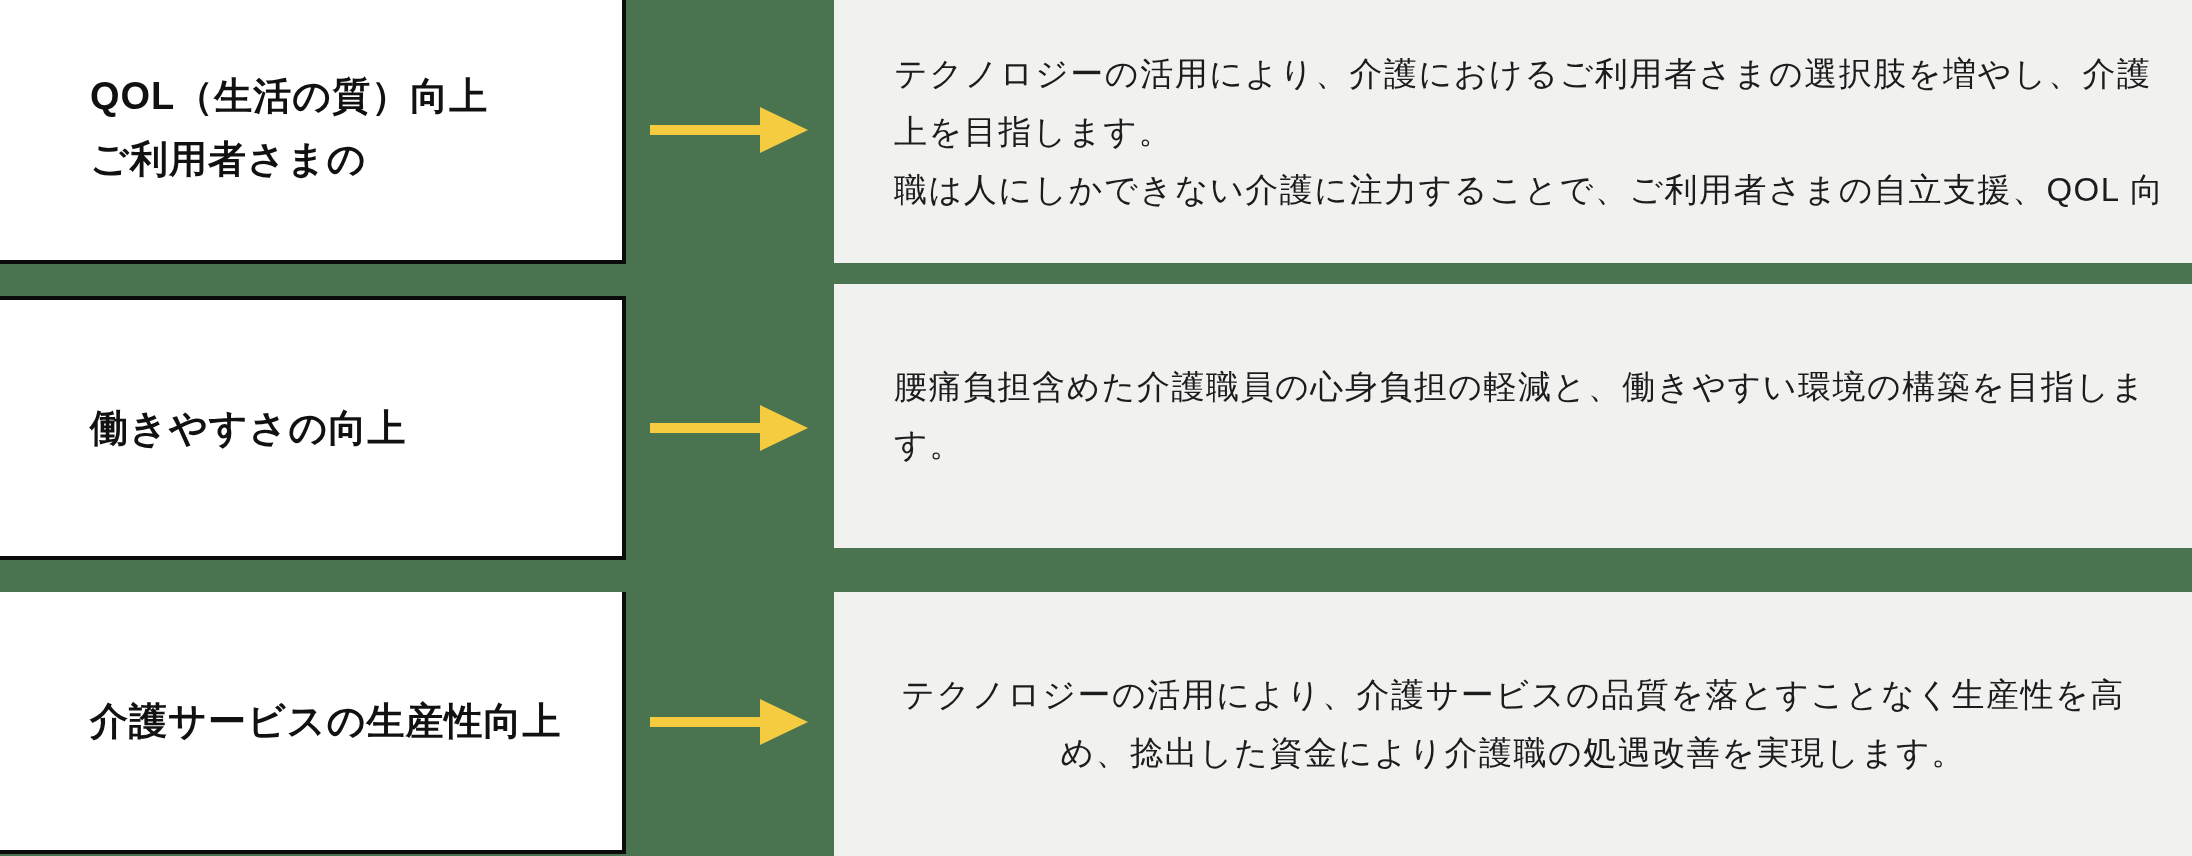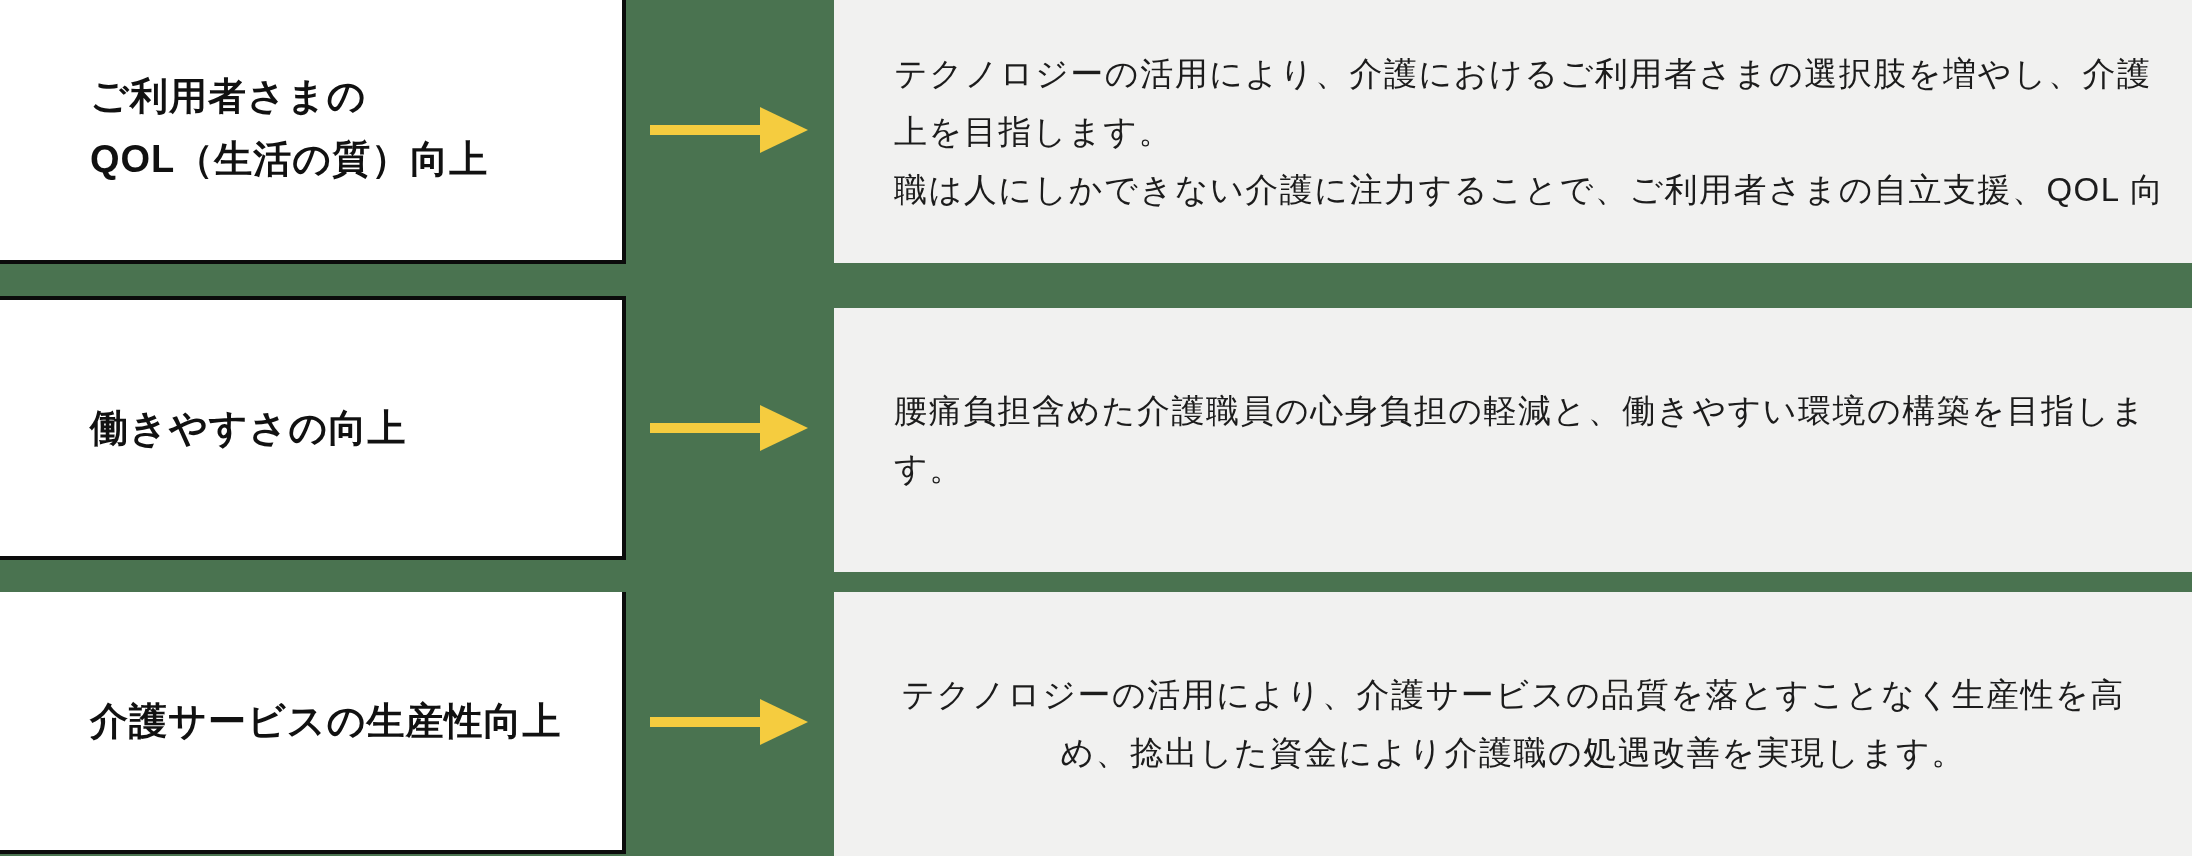--- a/index.html
+++ b/index.html
@@ -22,37 +22,37 @@
     font-size:38px;font-weight:700;line-height:63px;
     color:#111111;letter-spacing:1px;white-space:nowrap;
   }
   .desc-box{
     position:absolute;left:834px;width:1358px;
     background:#f1f1f0;box-sizing:border-box;
     display:flex;flex-direction:column;justify-content:center;
     padding:0 60px;
   }
   .desc-box.r1{top:0;height:263px;}
-  .desc-box.r2{top:308px;height:264px;}
+  .desc-box.r2{top:284px;height:264px;}
   .desc-box.r3{top:592px;height:264px;text-align:center;}
   .desc-line{
     font-size:33px;font-weight:400;line-height:58px;
     color:#1c1c1c;letter-spacing:1.5px;white-space:nowrap;
   }
   .arrow{position:absolute;left:650px;width:160px;height:48px;}
   .arrow.r1{top:106px;}
   .arrow.r2{top:404px;}
   .arrow.r3{top:698px;}
 </style>
 </head>
 <body>
 
 <div class="goal-box r1">
+  <div class="goal-line">QOL（生活の質）向上</div>
   <div class="goal-line">ご利用者さまの</div>
-  <div class="goal-line">QOL（生活の質）向上</div>
 </div>
 <svg class="arrow r1" viewBox="0 0 160 48" xmlns="http://www.w3.org/2000/svg">
   <rect x="0" y="19" width="114" height="10" fill="#f5cc3f"></rect>
   <polygon points="110,1 158,24 110,47" fill="#f5cc3f"></polygon>
 </svg>
 <div class="desc-box r1">
   <div class="desc-line">テクノロジーの活用により、介護におけるご利用者さまの選択肢を増やし、介護</div>
   <div class="desc-line">上を目指します。</div>
   <div class="desc-line">職は人にしかできない介護に注力することで、ご利用者さまの自立支援、QOL 向</div>
 </div>

